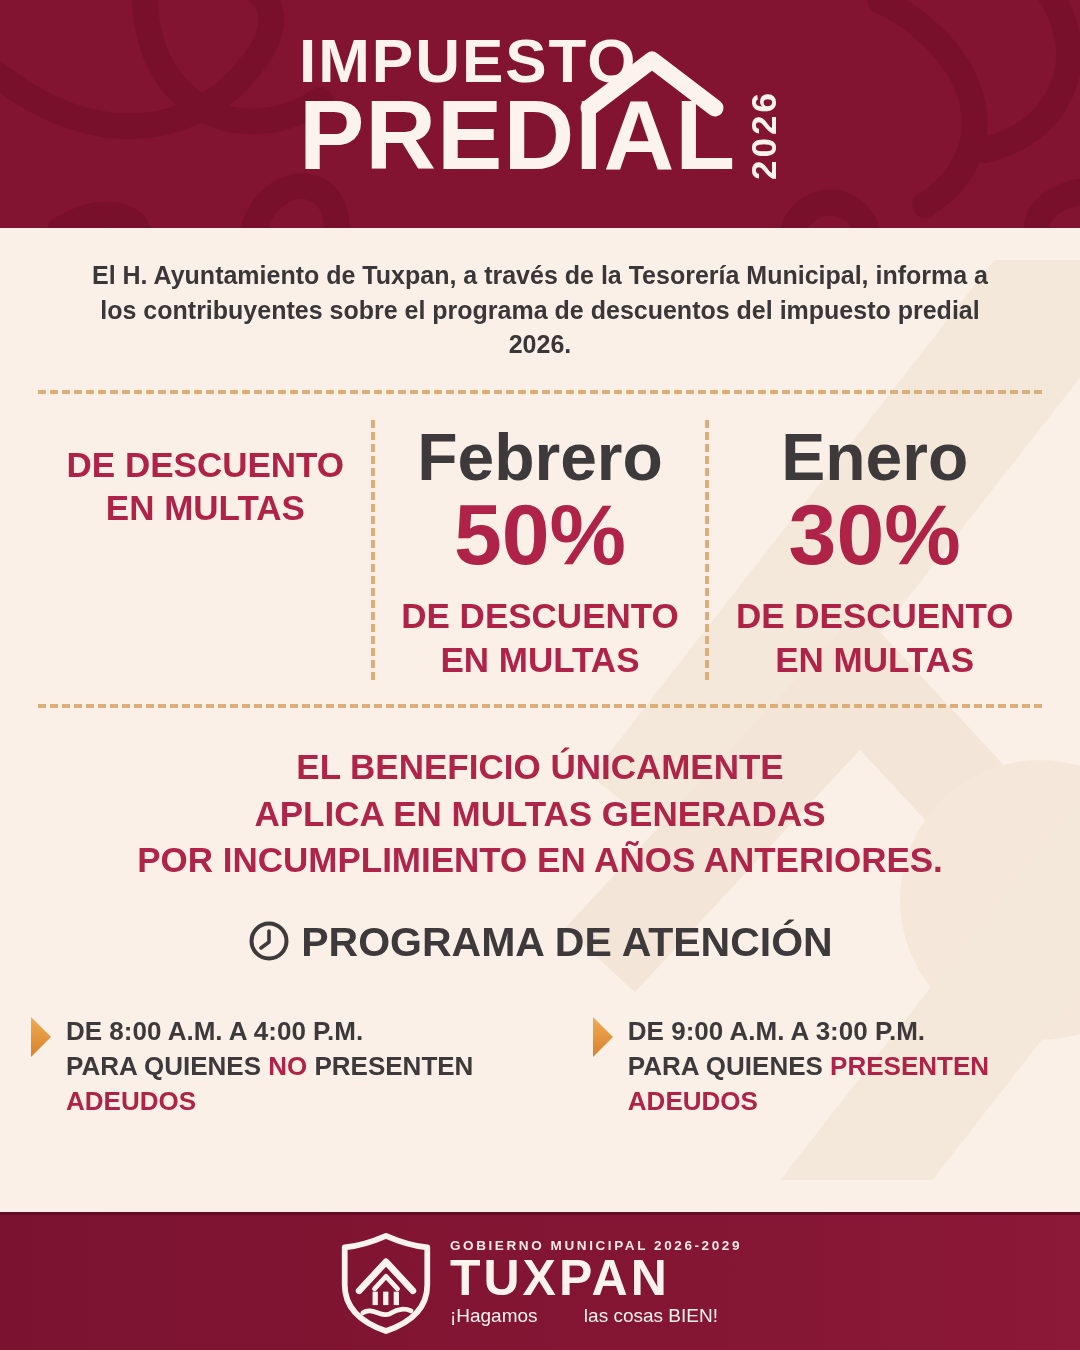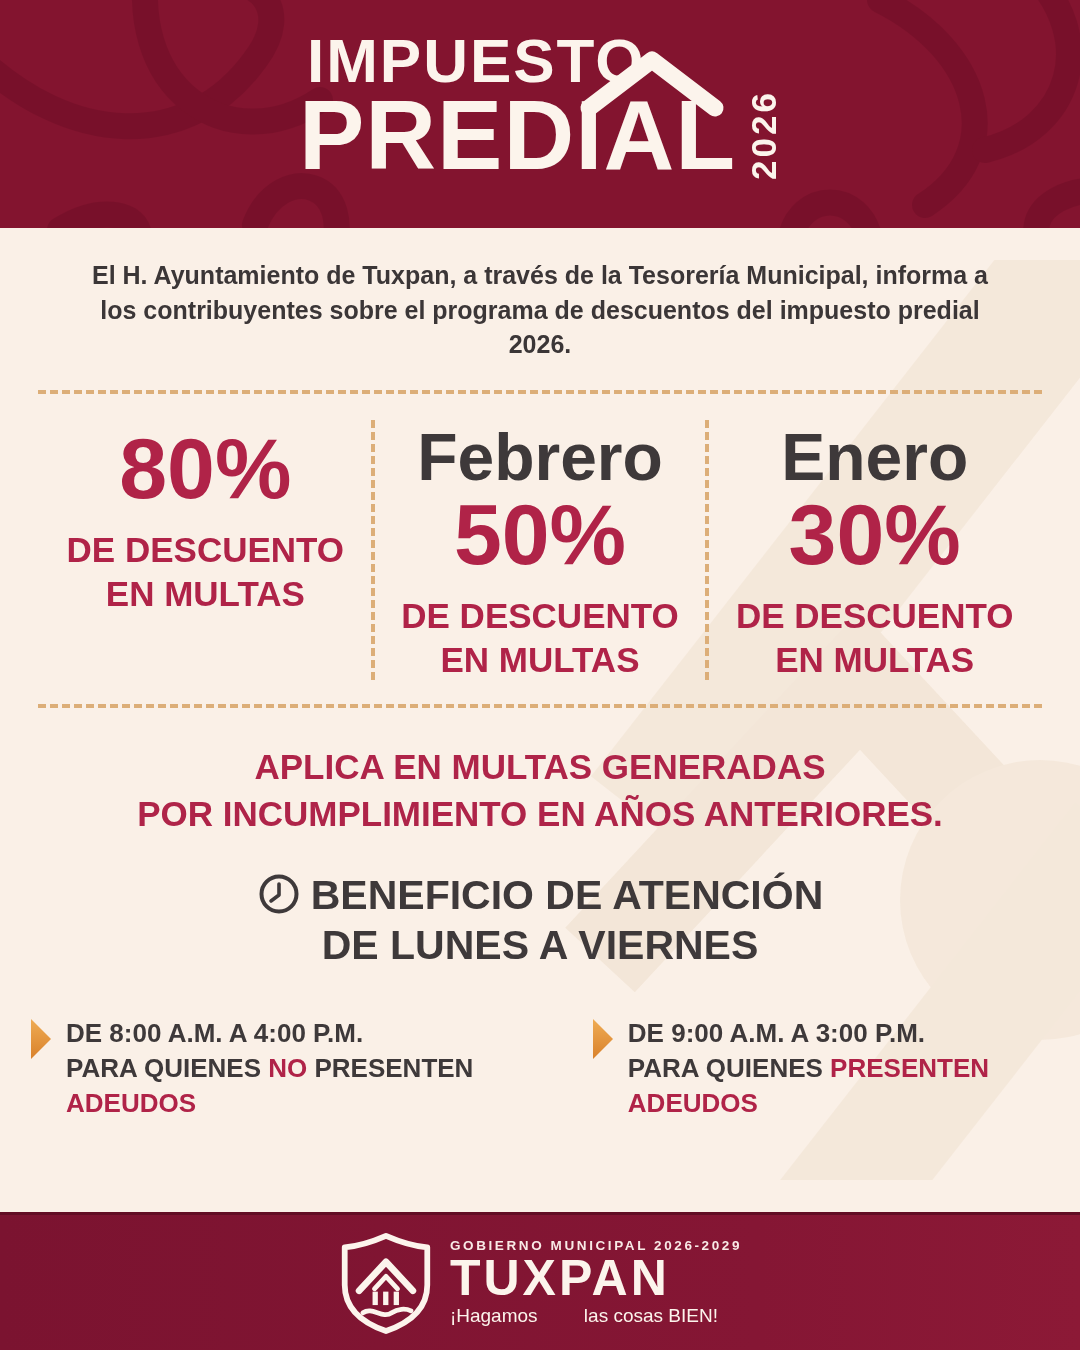--- a/index.html
+++ b/index.html
@@ -15,21 +15,21 @@
     background:#83142F; overflow:hidden;
   }
   .header-pattern { position:absolute; inset:0; }
   .header-content {
     position:relative; z-index:2; display:flex; justify-content:center;
     padding-top:30px;
   }
   .title-block { display:inline-block; color:#FCF4EC; }
   .title-line1 {
     font-size:62px; font-weight:800; letter-spacing:2px; line-height:1;
-    margin-left:8px;
+    margin-left:0;
   }
   .title-line2 { display:flex; align-items:flex-end; margin-top:-6px; }
   .predial-txt { font-size:98px; font-weight:900; letter-spacing:1px; line-height:1; }
   .house-a { position:relative; display:inline-block; }
   .roof-svg { position:absolute; left:-26px; top:-40px; width:150px; height:78px; }
   .year-vert {
     writing-mode:vertical-rl; transform:rotate(180deg);
     font-size:35px; font-weight:800; letter-spacing:3px;
     margin-left:10px; margin-bottom:4px; line-height:1;
   }
@@ -147,21 +147,20 @@
     </div>
   </div>
 
 
   <p class="intro">El H. Ayuntamiento de Tuxpan, a través de la Tesorería Municipal, informa a los contribuyentes sobre el programa de descuentos del impuesto predial 2026.</p>
 
   <hr class="hdash">
 
   <div class="months">
     <div class="month-col">
-      <div class="month-pct">80%</div>
       <div class="month-sub">
         <div>DE DESCUENTO</div>
         <div>EN MULTAS</div>
       </div>
     </div>
     <div class="vdash"></div>
     <div class="month-col">
       <div class="month-name">Febrero</div>
       <div class="month-pct">50%</div>
       <div class="month-sub">
@@ -176,32 +175,32 @@
       <div class="month-sub">
         <div>DE DESCUENTO</div>
         <div>EN MULTAS</div>
       </div>
     </div>
   </div>
 
   <hr class="hdash" style="margin-top:8px;">
 
   <div class="benefit">
+    <div>EL BENEFICIO ÚNICAMENTE</div>
     <div>APLICA EN MULTAS GENERADAS</div>
     <div>POR INCUMPLIMIENTO EN AÑOS ANTERIORES.</div>
   </div>
 
   <div class="hours-title">
     <div>
       <svg class="clock-svg" viewBox="0 0 44 44">
         <circle cx="22" cy="22" r="17.5" stroke="#3E393A" stroke-width="4" fill="none"></circle>
         <path d="M 22 12 L 22 23 L 14 29" stroke="#3E393A" stroke-width="3.6" stroke-linecap="round" stroke-linejoin="round" fill="none"></path>
-      </svg><span>BENEFICIO DE ATENCIÓN</span>
-    </div>
-    <div>DE LUNES A VIERNES</div>
+      </svg><span>PROGRAMA DE ATENCIÓN</span>
+    </div>
   </div>
 
   <div class="slots">
     <div class="slot">
       <svg class="slot-marker" viewBox="0 0 22 42">
         <defs>
           <linearGradient id="g1" x1="0" y1="0" x2="0" y2="1">
             <stop offset="0" stop-color="#EFAC54"></stop>
               <stop offset="1" stop-color="#D9812B"></stop>
           </linearGradient>

